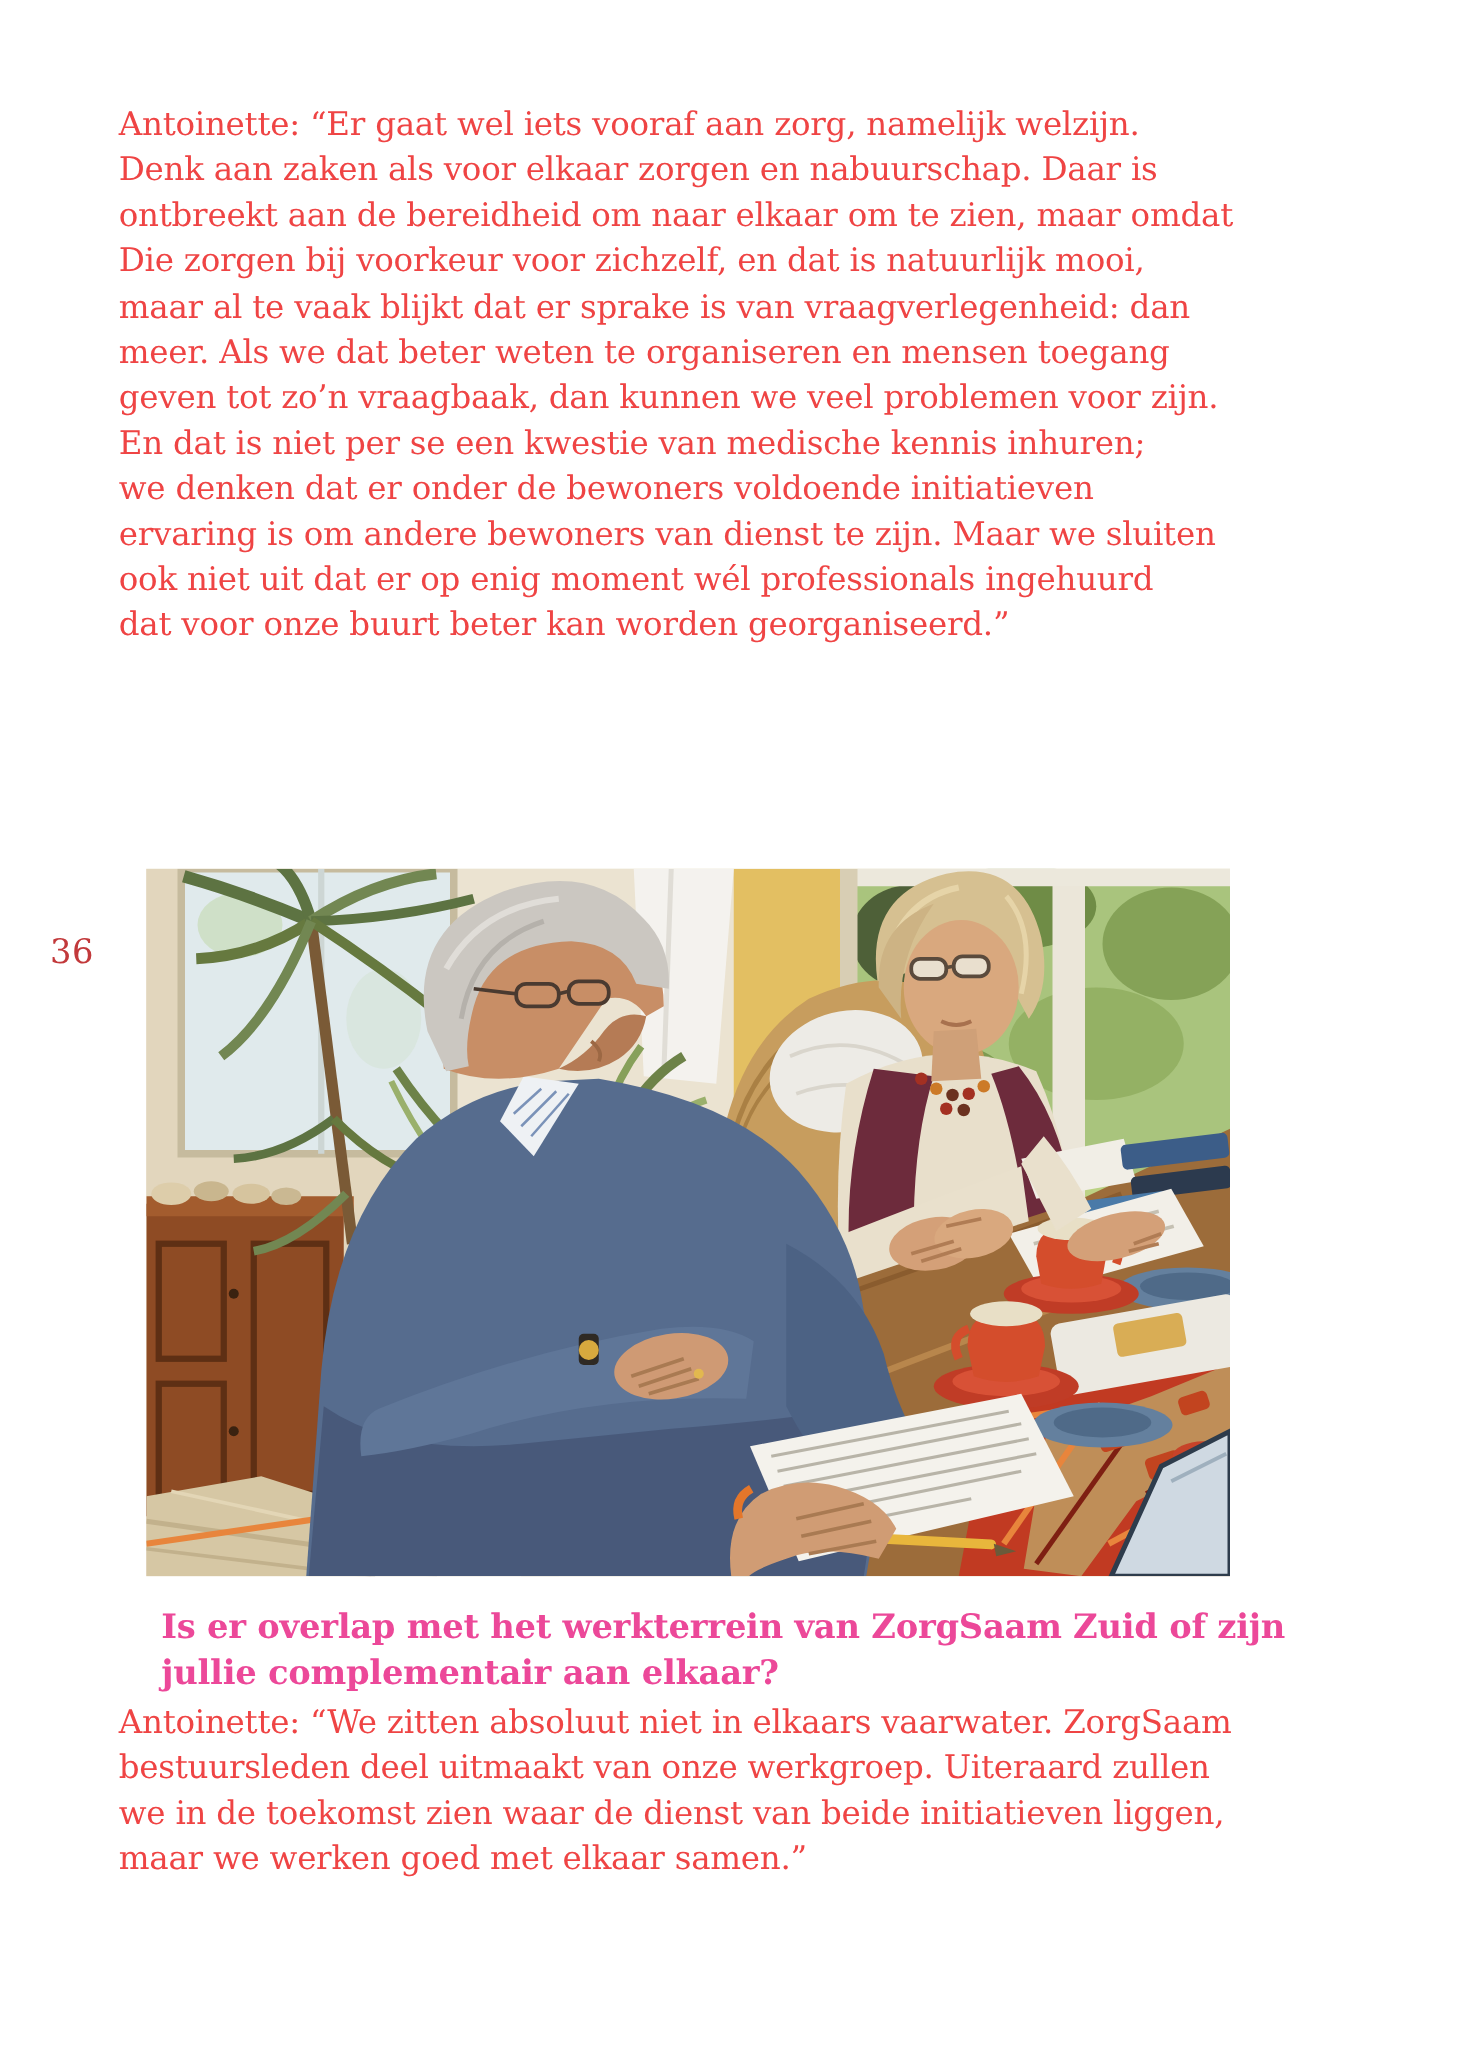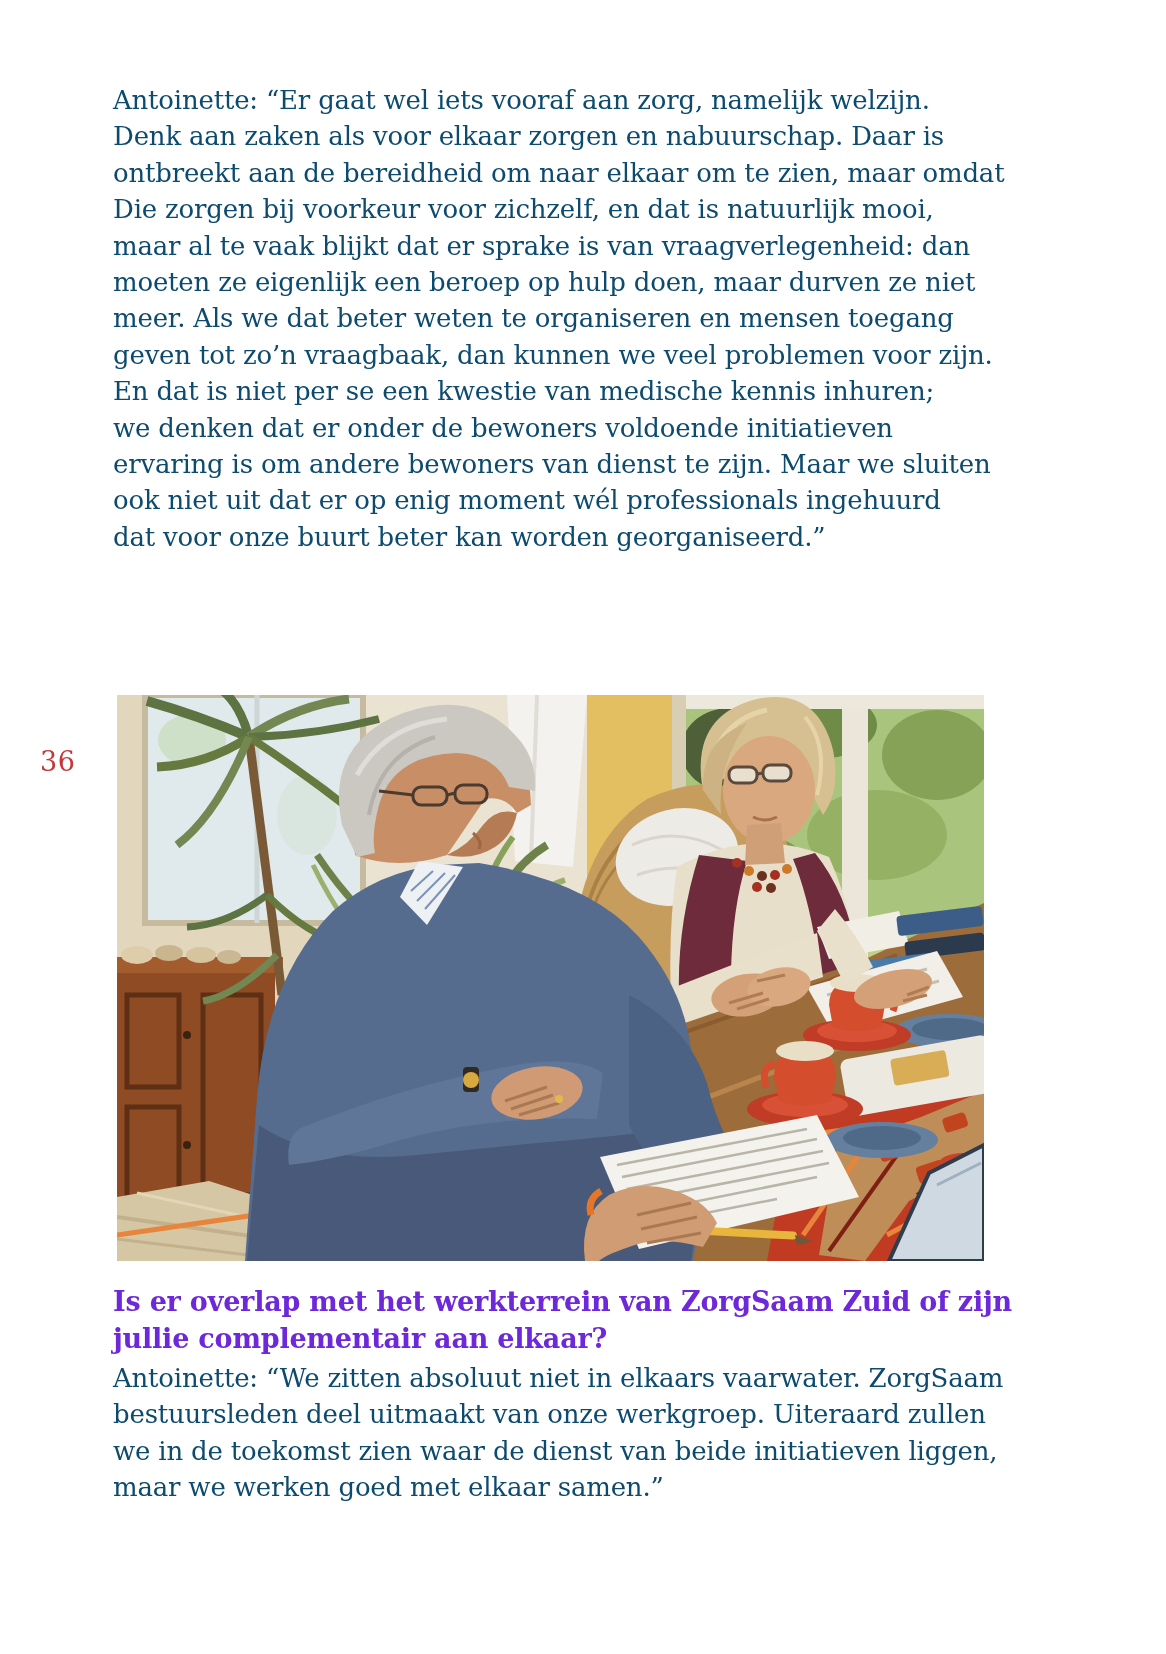--- a/index.html
+++ b/index.html
@@ -10,31 +10,31 @@
     position:relative;
     overflow:hidden;
   }
   .page{position:absolute;inset:0;background:#ffffff;}
   .page-number{
     position:absolute;left:40px;top:746px;
     font-size:27px;color:var(--accent,#c2393b);
     letter-spacing:0.5px;
     text-align:center;
   }
-  .textblock{position:absolute;left:113px;color:#0c4a6e;}
+  .textblock{position:absolute;left:95px;color:#ef4444;}
   .para1{top:82px;}
   .para2{top:1360px;}
   .tline{
     white-space:nowrap;
     font-size:26px;line-height:36.4px;
     letter-spacing:-0.2px;
   }
   .question{
-    position:absolute;left:113px;top:1283px;margin:0;
-    color:#6d28d9;font-weight:bold;
+    position:absolute;left:129px;top:1283px;margin:0;
+    color:#ec4899;font-weight:bold;
   }
   .question .tline{font-size:27px;line-height:37px;letter-spacing:-0.2px;}
   figure.photo{
     position:absolute;left:117px;top:695px;margin:0;
     width:867px;height:566px;overflow:hidden;background:#e4d9c2;
   }
   figure.photo svg{display:block;width:867px;height:566px;}
 </style>
 </head>
 <body>
@@ -42,21 +42,20 @@
 <div class="page">
 
   <div class="page-number">36</div>
 
   <div class="textblock para1">
     <div class="tline">Antoinette: “Er gaat wel iets vooraf aan zorg, namelijk welzijn.</div>
     <div class="tline">Denk aan zaken als voor elkaar zorgen en nabuurschap. Daar is</div>
     <div class="tline">ontbreekt aan de bereidheid om naar elkaar om te zien, maar omdat</div>
     <div class="tline">Die zorgen bij voorkeur voor zichzelf, en dat is natuurlijk mooi,</div>
     <div class="tline">maar al te vaak blijkt dat er sprake is van vraagverlegenheid: dan</div>
-    <div class="tline">moeten ze eigenlijk een beroep op hulp doen, maar durven ze niet</div>
     <div class="tline">meer. Als we dat beter weten te organiseren en mensen toegang</div>
     <div class="tline">geven tot zo’n vraagbaak, dan kunnen we veel problemen voor zijn.</div>
     <div class="tline">En dat is niet per se een kwestie van medische kennis inhuren;</div>
     <div class="tline">we denken dat er onder de bewoners voldoende initiatieven</div>
     <div class="tline">ervaring is om andere bewoners van dienst te zijn. Maar we sluiten</div>
     <div class="tline">ook niet uit dat er op enig moment wél professionals ingehuurd</div>
     <div class="tline">dat voor onze buurt beter kan worden georganiseerd.”</div>
   </div>
 
   <figure class="photo">

